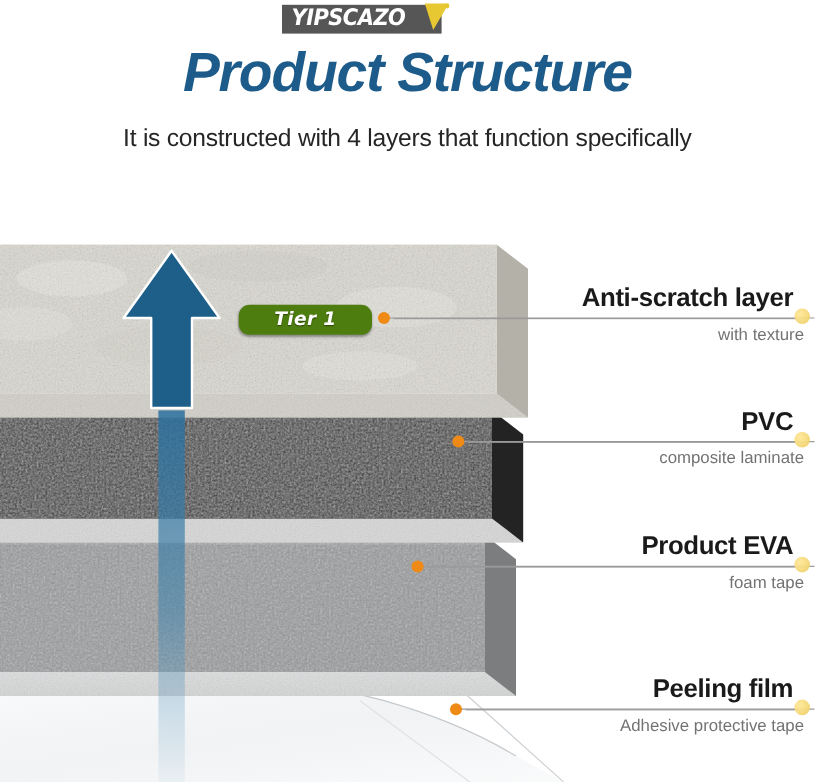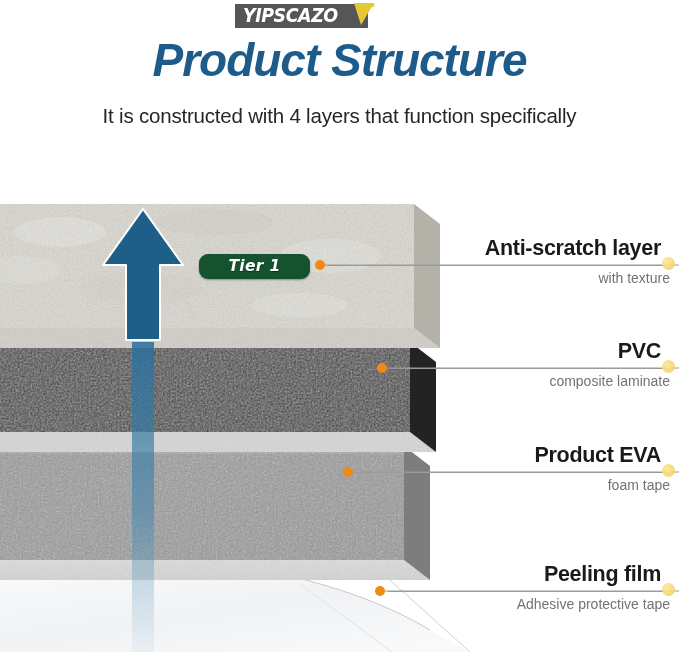--- a/index.html
+++ b/index.html
@@ -89,21 +89,21 @@
     color:#737373;
     font-size:14px;
     font-weight:300;
     white-space:nowrap;
     font-family:"Liberation Sans", sans-serif;
   }
 
   
   .tier{
     position:absolute;
-    background:#14532d;
+    background:#4d7c0f;
     border-radius:9px;
     color:#ffffff;
     font-size:15.5px;
     font-weight:bold;
     font-style:italic;
     letter-spacing:.3px;
     text-align:center;
     line-height:25px;
     height:25px;
     box-shadow:0 1px 2px rgba(0,0,0,.35);

